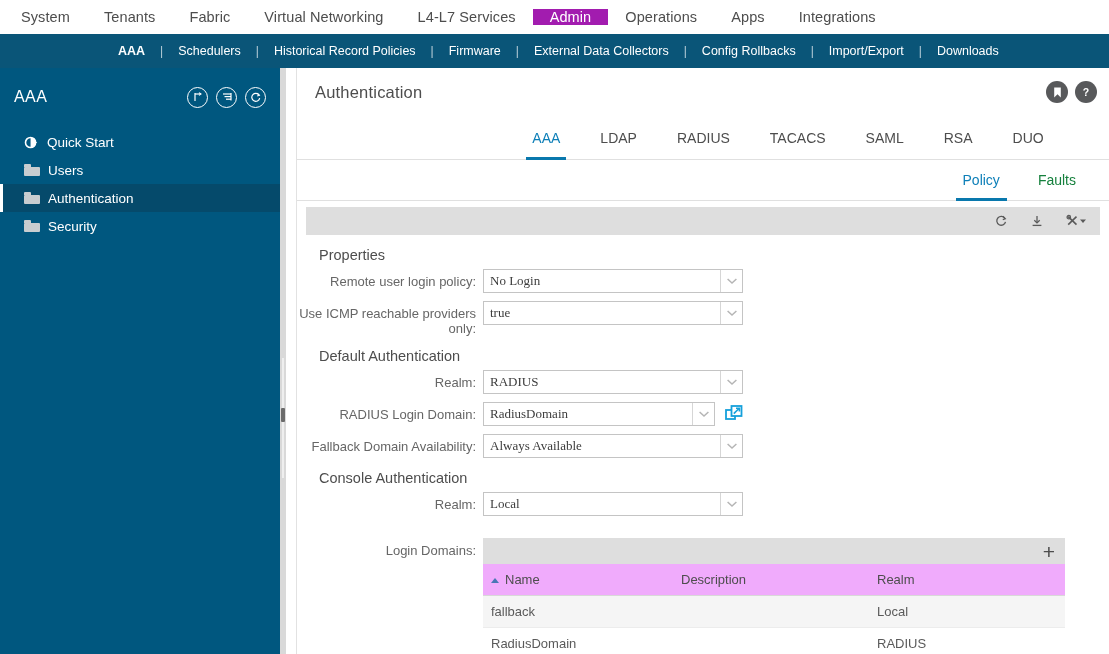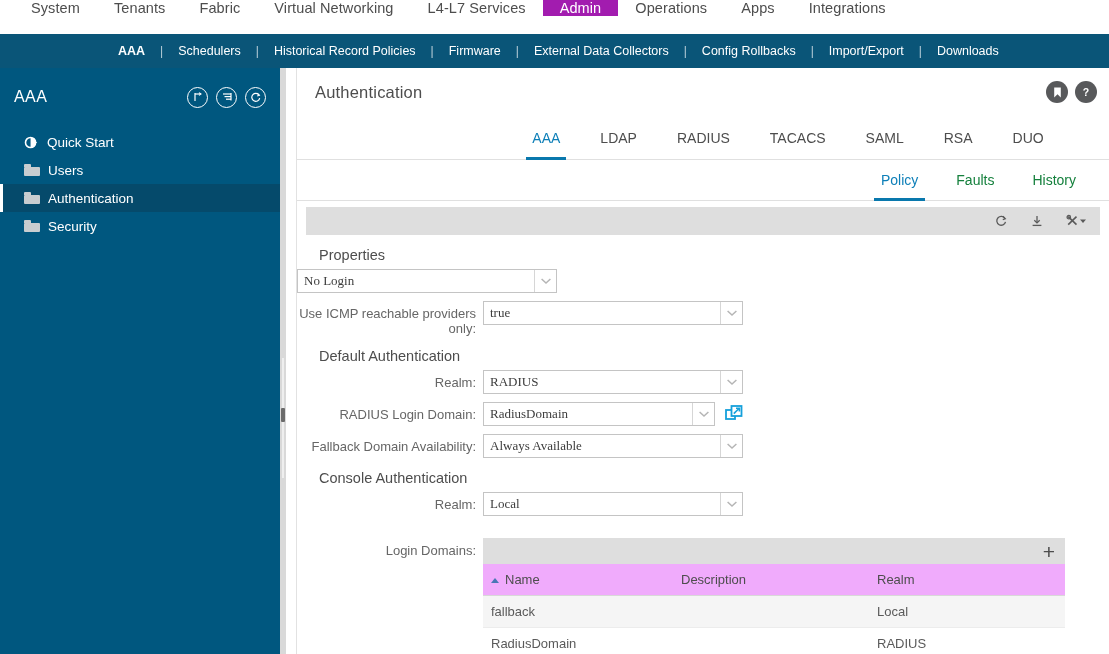--- a/index.html
+++ b/index.html
@@ -9,22 +9,22 @@
     overflow: hidden;
     background: #ffffff;
     font-family: "Liberation Sans", sans-serif;
     -webkit-font-smoothing: antialiased;
   }
 
   
   .topnav {
     position: absolute; top: 0; left: 0; width: 1109px; height: 34px;
     background: #ffffff;
-    display: flex; align-items: flex-start;
-    padding-left: 14px;
+    display: flex; align-items: center;
+    padding-left: 4px;
   }
   .topnav-item {
     display: flex; align-items: center;
     padding: 0 17px;
     font-size: 14.5px;
     color: #4d4d4d;
     white-space: nowrap;
     cursor: pointer;
     letter-spacing: .1px;
   }
@@ -394,21 +394,20 @@
     <div class="tab">RADIUS</div>
     <div class="tab">TACACS</div>
     <div class="tab">SAML</div>
     <div class="tab">RSA</div>
     <div class="tab">DUO</div>
   </div>
 
   <div class="tabs-sub">
     <div class="subtab active">Policy</div>
     <div class="subtab">Faults</div>
-    <div class="subtab">History</div>
   </div>
 
   <div class="toolbar">
     <span class="tb-icon">
       <svg width="14" height="14" viewBox="0 0 14 14">
           <path d="M11 4.6 A4.4 4.4 0 1 0 11.5 7.8" fill="none" stroke="#5a5a5a" stroke-width="1.3"></path>
           <polyline points="8.8,2.3 11.3,4.7 8.8,5.6" fill="none" stroke="#5a5a5a" stroke-width="1.2"></polyline>
         </svg>
     </span>
     <span class="tb-icon">
@@ -426,20 +425,21 @@
           <polygon points="14,5.6 20,5.6 17,9" fill="#5a5a5a"></polygon>
         </svg>
     </span>
   </div>
 
   <div class="form-body">
 
     <div class="section-title">Properties</div>
 
     <div class="frow">
+      <div class="flabel">Remote user login policy:</div>
       <div class="fcontrol">
         <div class="select">
           <div class="val">No Login</div>
           <div class="caret">
             <svg width="12" height="8" viewBox="0 0 12 8">
                 <polyline points="1.6,2 6,6 10.4,2" fill="none" stroke="#b5b5b5" stroke-width="1.5"></polyline>
               </svg>
           </div>
         </div>
       </div>

